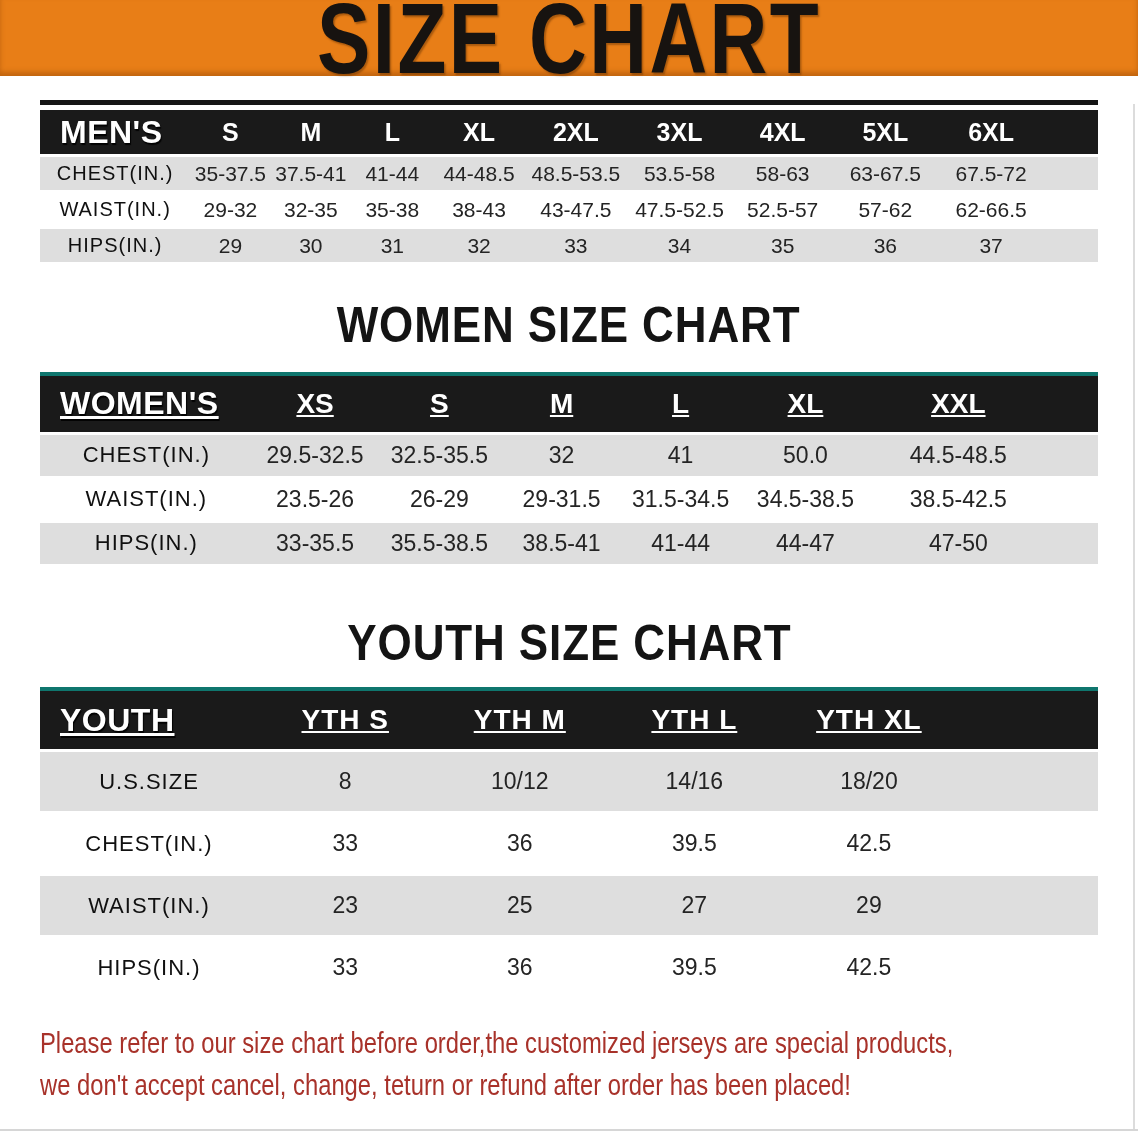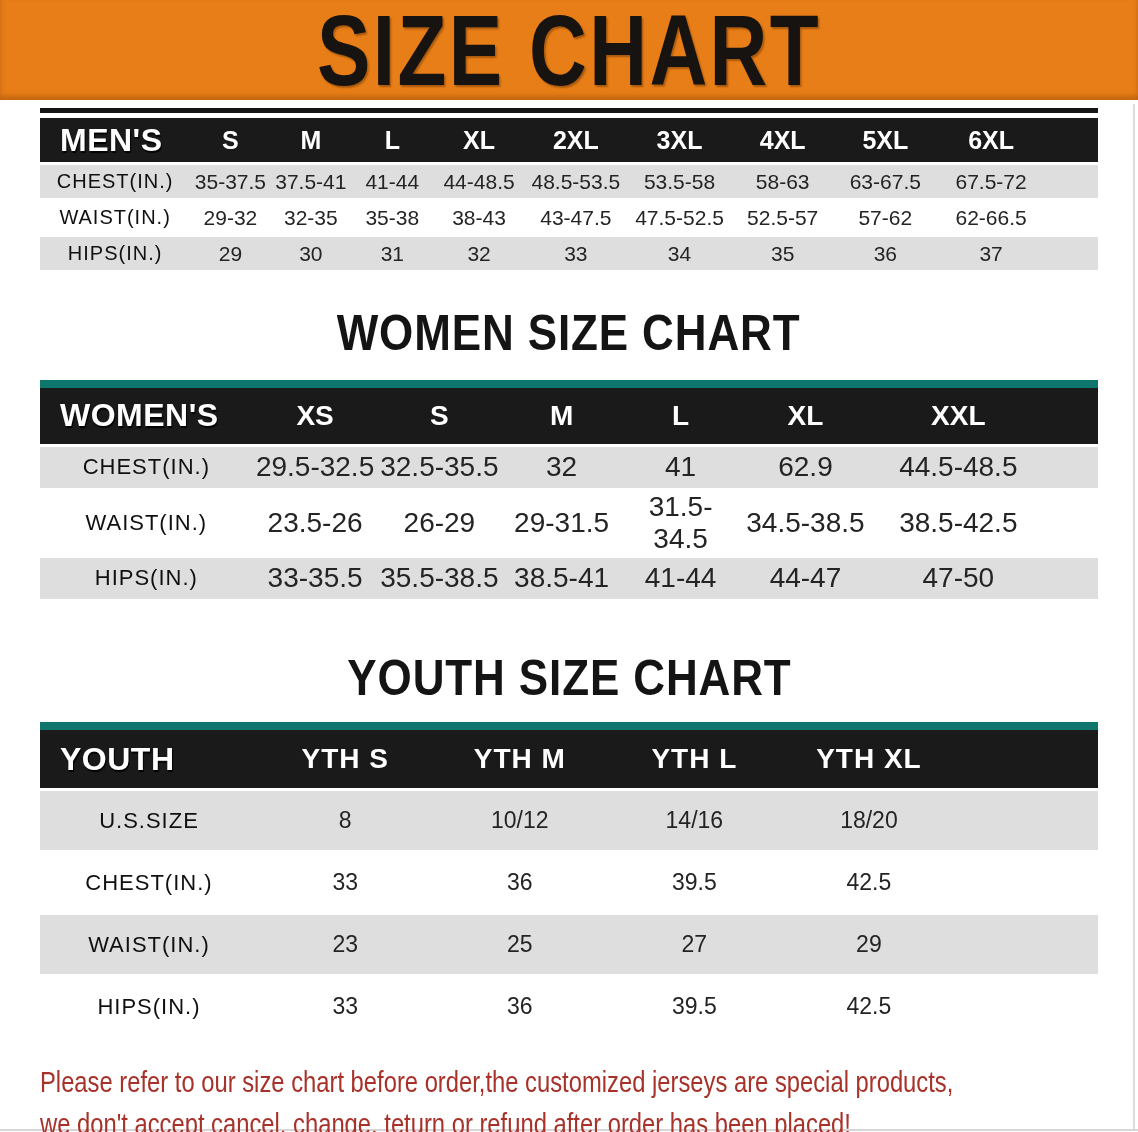--- a/index.html
+++ b/index.html
@@ -2,54 +2,54 @@
 <html><head>
 <meta charset="utf-8">
 <style>
   html,body{margin:0;padding:0;}
   body{width:1138px;height:1132px;background:#fff;font-family:"Liberation Sans",sans-serif;overflow:hidden;}
   .page{position:relative;width:1138px;height:1132px;background:#fff;overflow:hidden;}
   .page::after{content:"";position:absolute;right:3px;top:104px;bottom:3px;width:2px;background:#dcdcdc;}
   .page::before{content:"";position:absolute;left:0;right:0;bottom:1px;height:2px;background:#d6d6d6;}
 
   
-  .banner{height:100px;background:#E87E17;display:flex;align-items:center;justify-content:center;
+  .banner{height:76px;background:#E87E17;display:flex;align-items:center;justify-content:center;
           box-shadow:inset 0 -4px 5px rgba(120,55,0,.35);}
   .banner-title{font-size:100px;line-height:1;font-weight:700;color:#171310;
                 letter-spacing:3px;transform:scaleX(.80);transform-origin:center;
                 text-shadow:2px 2px 2px rgba(90,45,0,.45);}
 
   
   .section-heading{display:flex;justify-content:center;margin:0;}
   .section-heading .condensed{display:inline-block;font-size:50px;line-height:1.15;font-weight:700;
                               color:#141414;letter-spacing:1px;transform:scaleX(.88);transform-origin:center;}
   .sec-0 .section-heading{margin-top:26px;}
   .sec-1 .section-heading{margin-top:32px;justify-content:center;}
   .sec-2 .section-heading{margin-top:48px;}
 
   
   .table-wrap{margin:0 40px;}
-  .sec-0 .table-wrap{margin-top:8px;}
+  .sec-0 .table-wrap{margin-top:24px;}
   .sec-1 .table-wrap{margin-top:14px;}
   .sec-2 .table-wrap{margin-top:12px;}
   .top-rule{height:5px;background:#151515;margin-bottom:2px;}
 
   table.size-table{width:100%;border-collapse:separate;border-spacing:0 3px;table-layout:fixed;}
   table.size-table thead th{background:#1a1a1a;color:#fff;font-weight:700;text-align:center;padding:0;}
   table.size-table th.table-label{text-align:left;padding-left:20px;font-size:32px;letter-spacing:.5px;
                                   text-shadow:1px 2px 1px rgba(0,0,0,.9);}
-  .tbl-1 thead th,.tbl-2 thead th{border-top:8px solid #0f766e;background:#1d1d1d;}
+  .tbl-1 thead th,.tbl-2 thead th{border-top:4px solid #0f766e;background:#1d1d1d;text-decoration:underline;}
   .tbl-0 thead th{height:44px;font-size:25px;}
   .tbl-1 thead th{height:56px;font-size:28px;}
   .tbl-2 thead th{height:58px;font-size:28px;letter-spacing:1px;}
 
   table.size-table tbody td{text-align:center;color:#242424;padding:0;background:#fff;}
   table.size-table tbody tr.shade td{background:#DEDEDE;}
   .tbl-0 tbody td{height:33px;font-size:21px;}
-  .tbl-1 tbody td{height:41px;font-size:28px;}
+  .tbl-1 tbody td{height:41px;font-size:23px;}
   .tbl-2 tbody td{height:59px;font-size:23px;}
   table.size-table td.row-label{color:#101010;letter-spacing:1px;}
   .tbl-0 td.row-label{font-size:20px;}
   .tbl-1 td.row-label,.tbl-2 td.row-label{font-size:22px;}
 
   
   .disclaimer{margin:22px 20px 0 40px;color:#A8322A;}
   .disclaimer p{margin:0;font-size:29px;line-height:1.45;white-space:nowrap;}
   .disclaimer p span{display:inline-block;transform:scaleX(.82);transform-origin:left center;}
 </style>
@@ -167,21 +167,21 @@
               <th class="spacer"></th>
             </tr>
           </thead>
           <tbody>
             <tr class="shade">
               <td class="row-label">CHEST(IN.)</td>
               <td class="val">29.5-32.5</td>
               <td class="val">32.5-35.5</td>
               <td class="val">32</td>
               <td class="val">41</td>
-              <td class="val">62.9</td>
+              <td class="val">50.0</td>
               <td class="val">44.5-48.5</td>
               <td class="spacer"></td>
             </tr>
             <tr>
               <td class="row-label">WAIST(IN.)</td>
               <td class="val">23.5-26</td>
               <td class="val">26-29</td>
               <td class="val">29-31.5</td>
               <td class="val">31.5-34.5</td>
               <td class="val">34.5-38.5</td>

